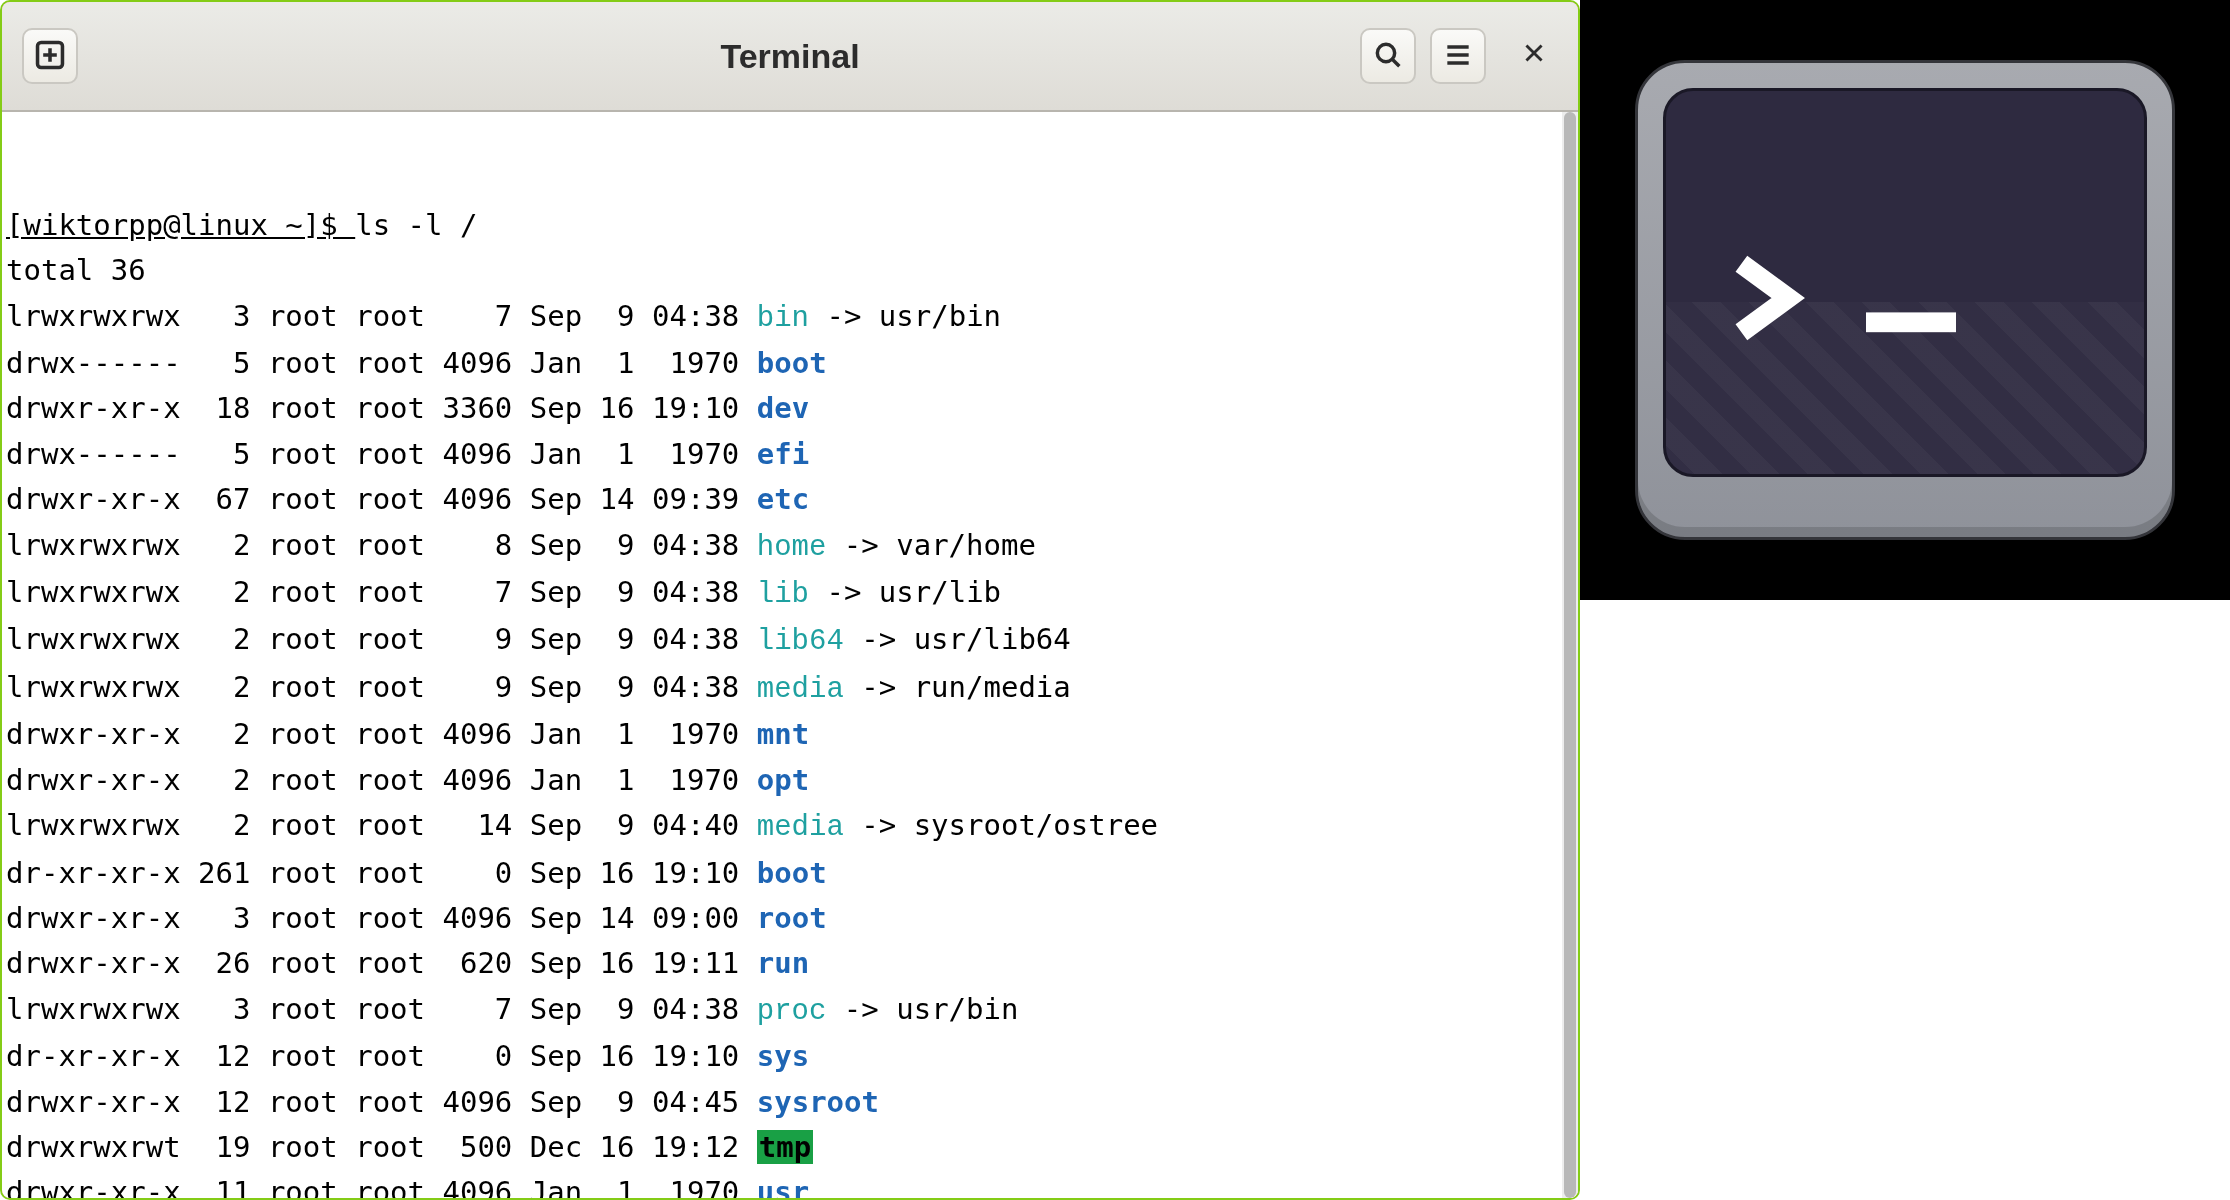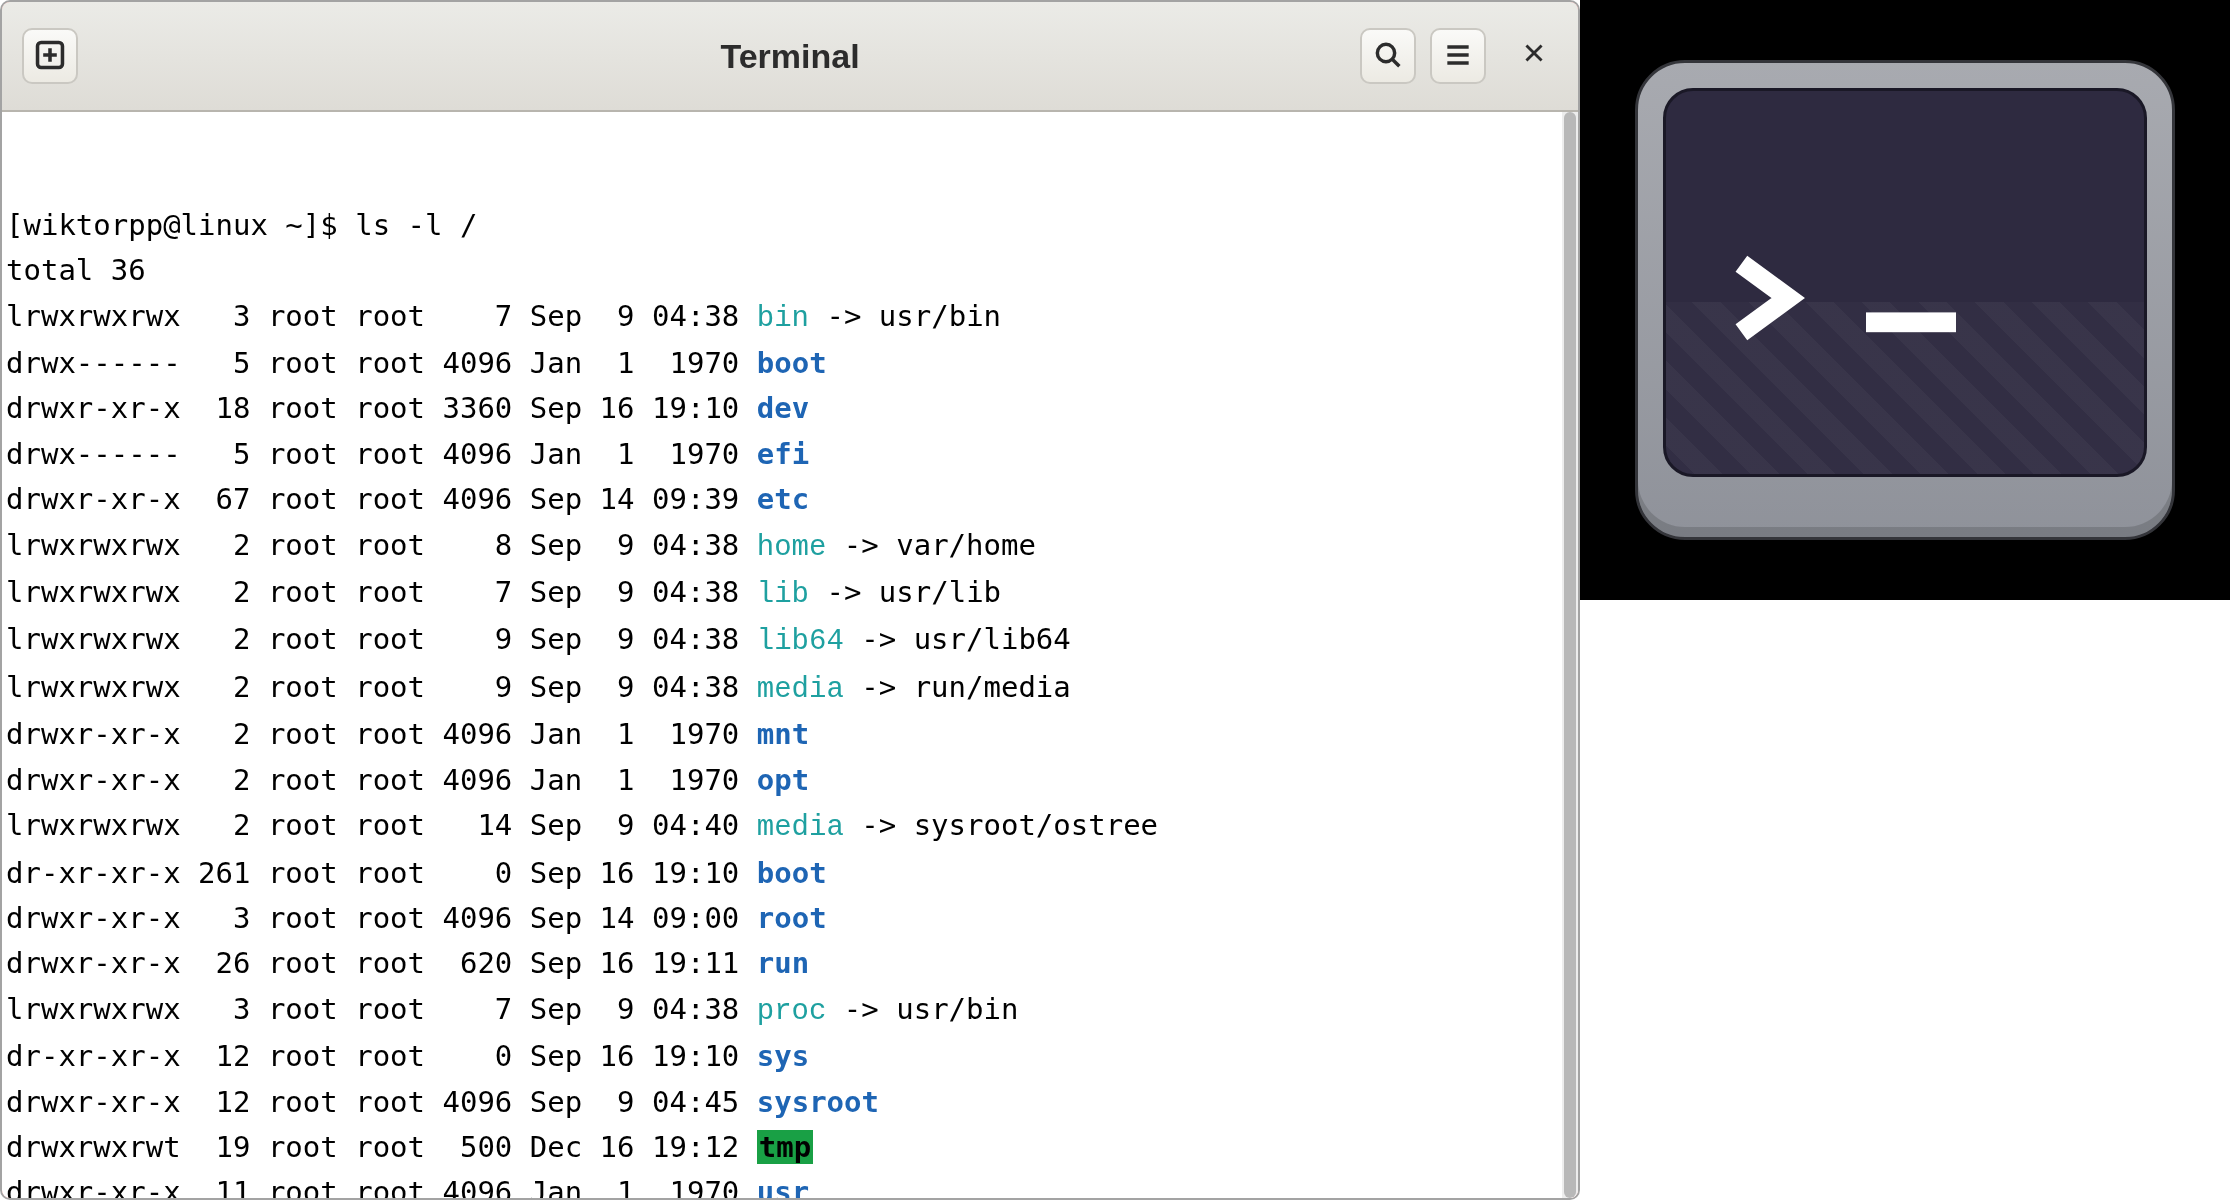--- a/index.html
+++ b/index.html
@@ -11,21 +11,21 @@
       position: relative;
       overflow: hidden;
     }
     .terminal-window {
       position: absolute;
       top: 0;
       left: 0;
       width: 1580px;
       height: 1200px;
       background: #fca5a5;
-      border: 2px solid #a3a3a3;
+      border: 2px solid #84cc16;
       border-radius: 10px;
       overflow: hidden;
     }
     .titlebar {
       height: 110px;
       background: linear-gradient(to bottom, #ebebe7, #dedcd6);
       border-bottom: 2px solid #b8b5ae;
       display: flex;
       align-items: center;
       padding: 0 20px;
@@ -107,21 +107,21 @@
       left: 2px;
       height: 100%;
       background: #b8b8b8;
       border-radius: 6px;
     }
     .symlink-name { color: #1ea0a0; font-family: Liberation Mono, monospace; }
     .dir-name { color: #1e65b4; font-weight: 600; }
     .sticky-name { color: #000; background: #19a045; font-weight: 600; padding: 0 2px;}
     .arrow { color: #000; }
     .target { color: #000; }
-    .prompt { color: #000; }
+    .prompt { color: #000; text-decoration: underline; }
     .app-icon-wrap {
       position: absolute;
       top: 0;
       left: 1580px;
       width: 650px;
       height: 600px;
       background: #000000;
       display: flex;
       align-items: center;
       justify-content: center;

